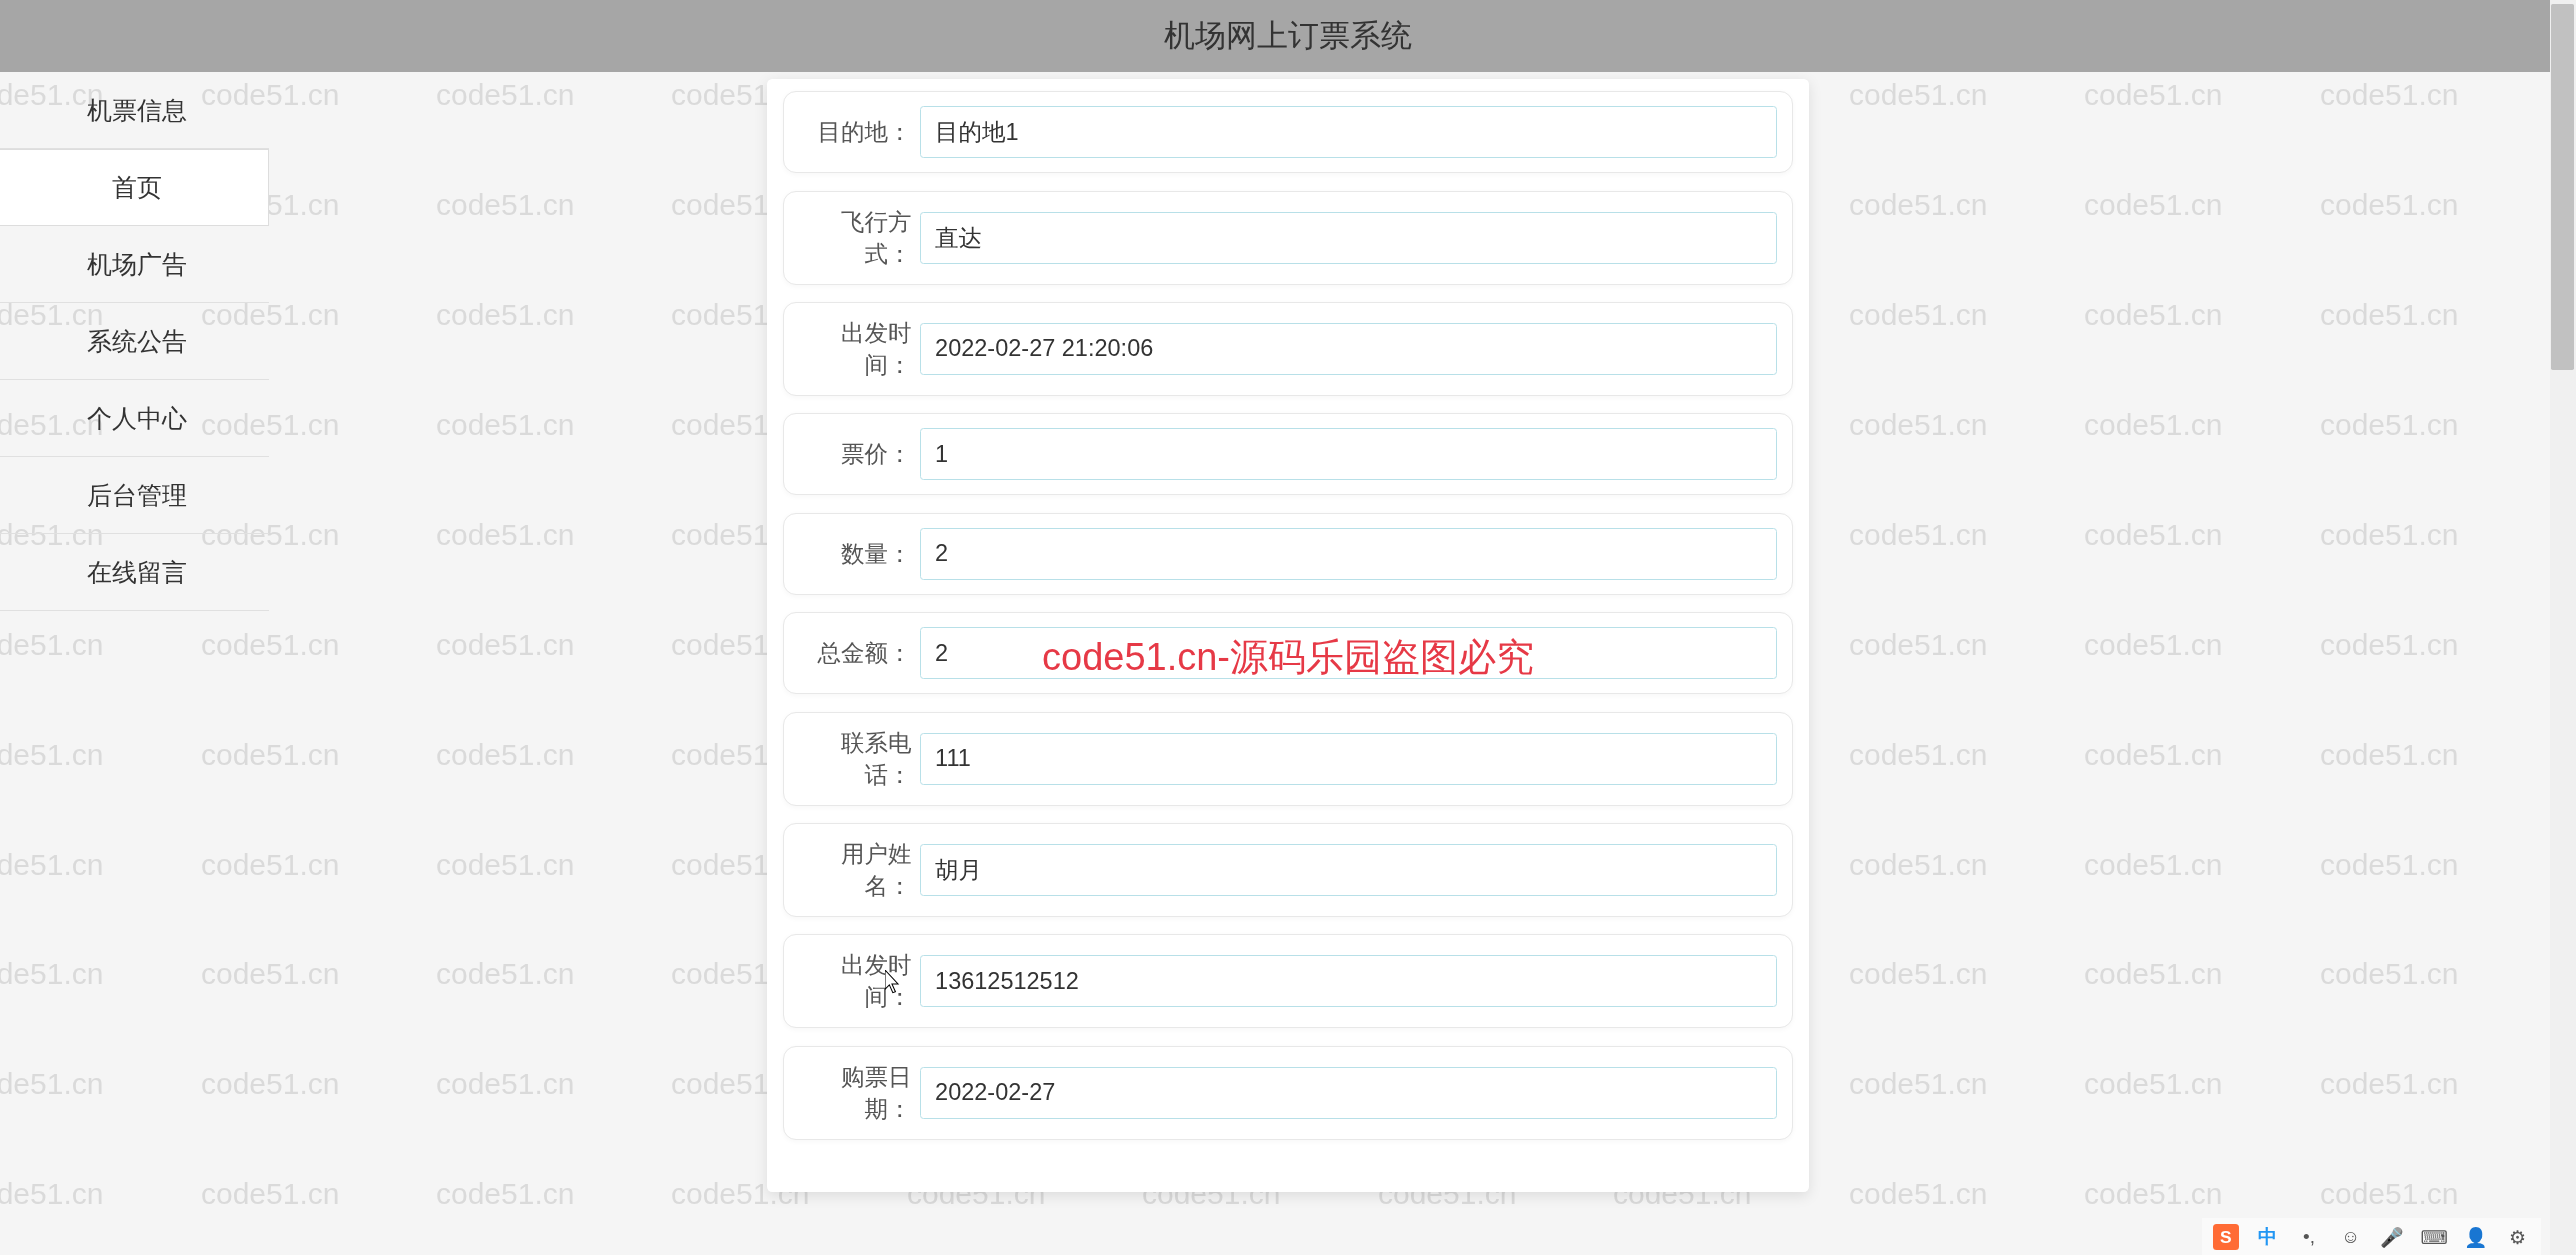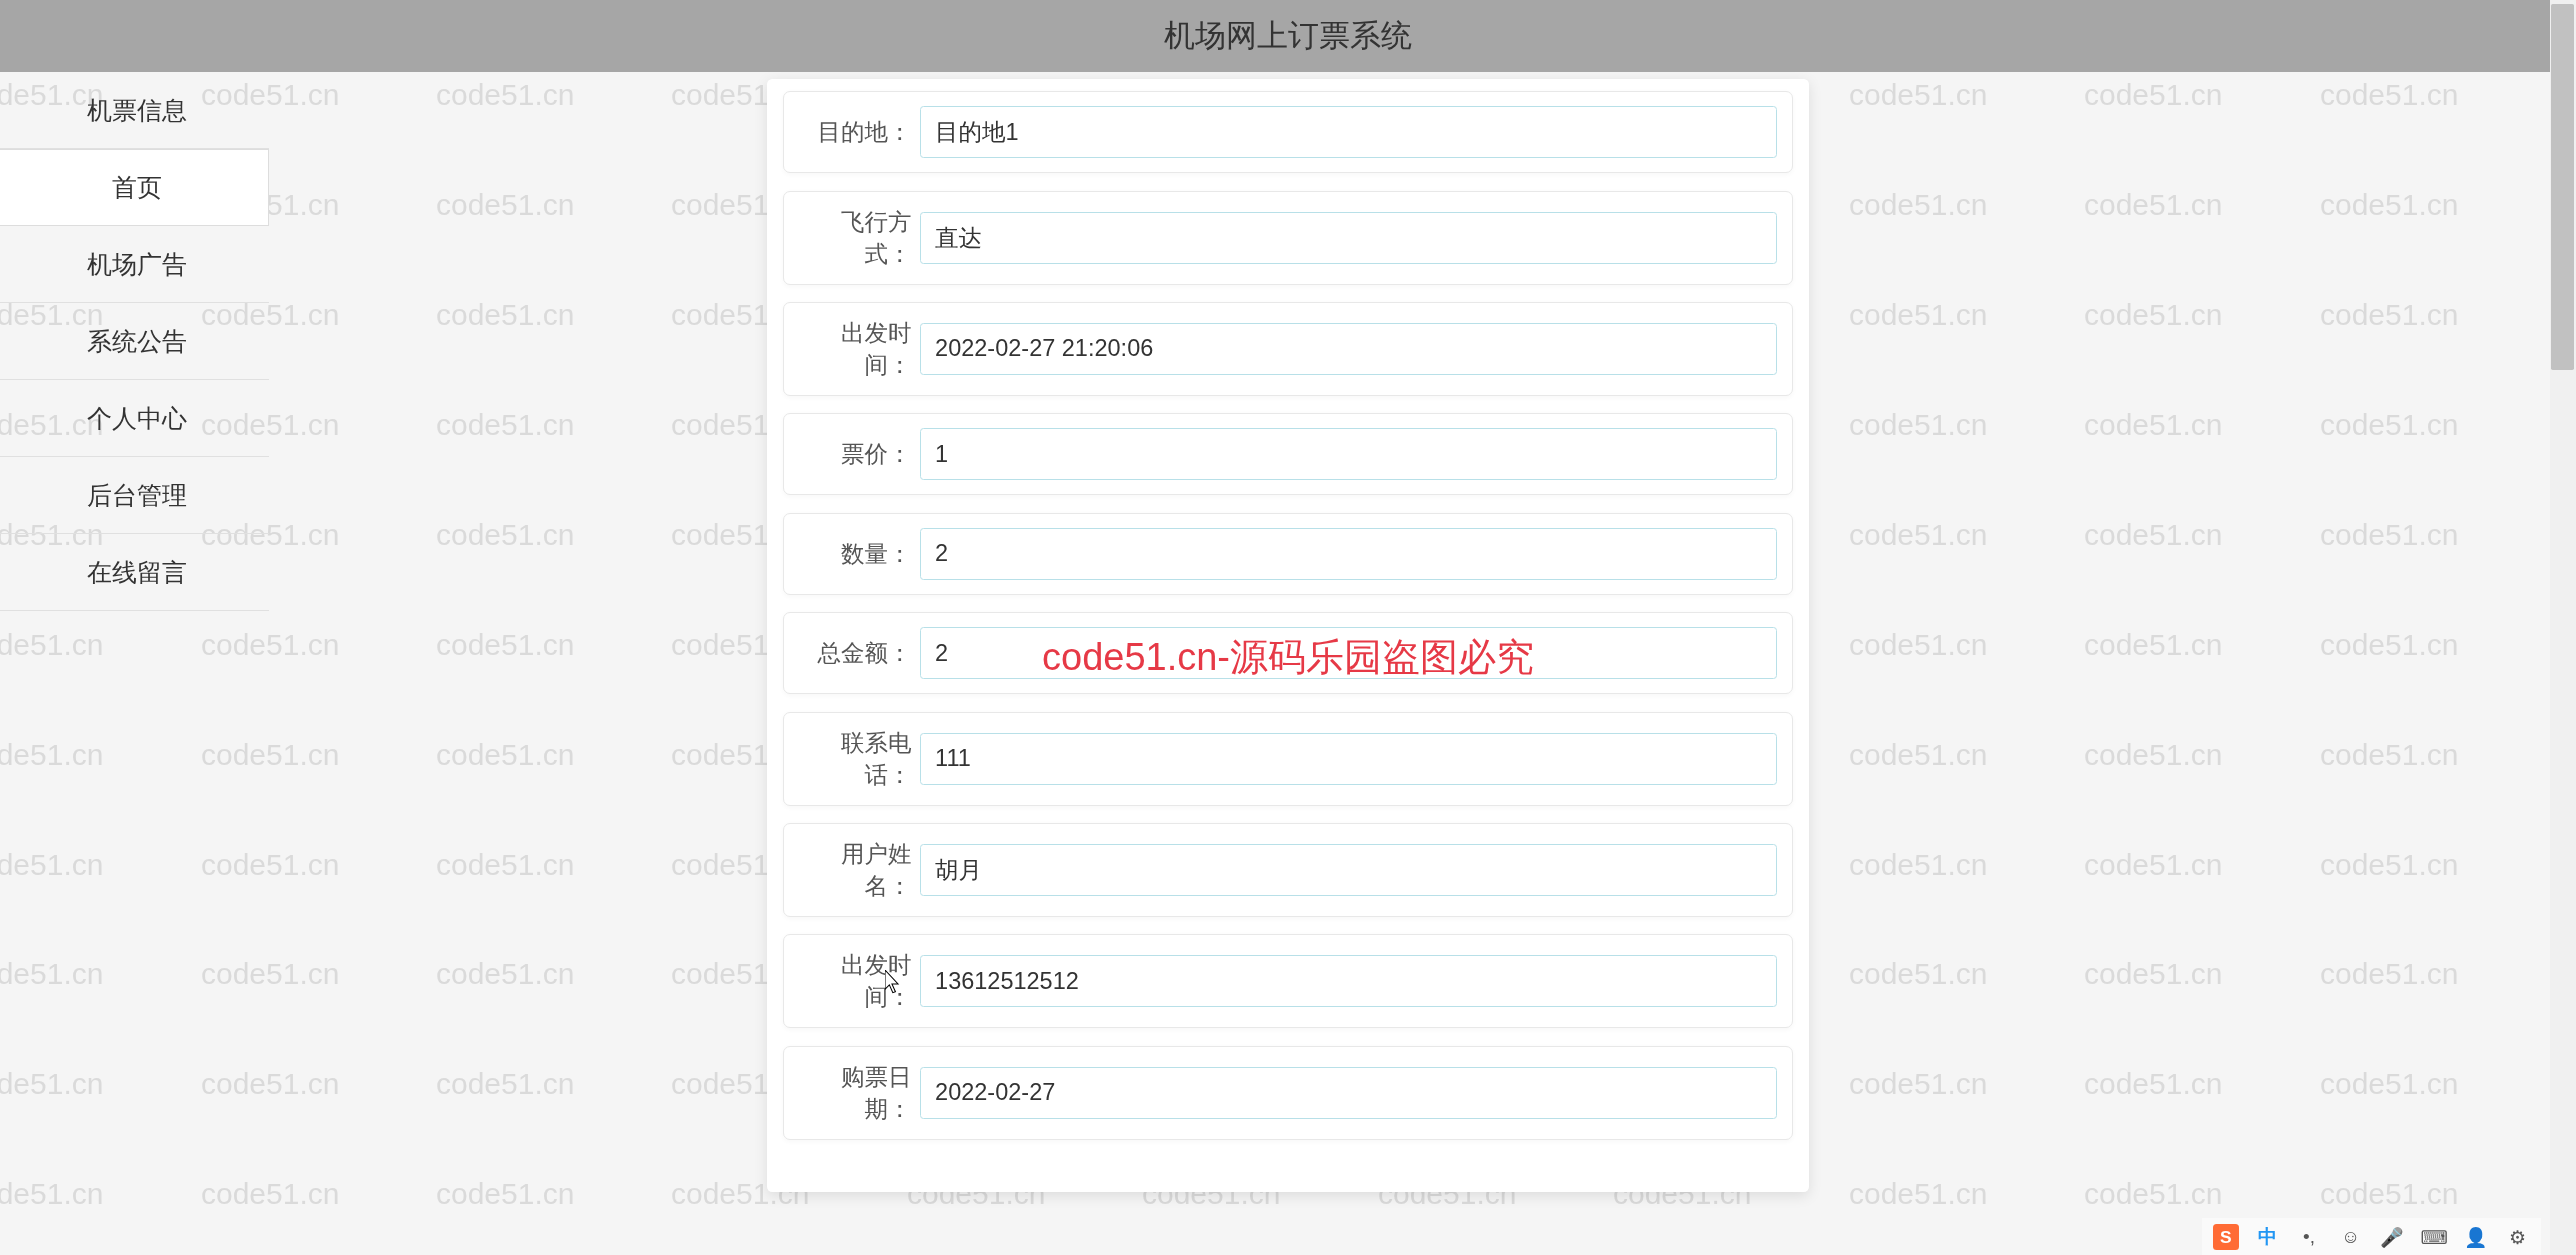--- a/index.html
+++ b/index.html
@@ -18,21 +18,21 @@
     .sidebar { position: absolute; top: 72px; left: 0; width: 269px; z-index: 3; }
     .sidebar-item { height: 77px; display: flex; align-items: center; padding-left: 87px; font-size: 25px; color: #333; cursor: pointer; border-bottom: 0.9px solid #e0e0e0; background: transparent; }
     .sidebar-item.active { background: #ffffff; border: 0.9px solid #ddd; border-left: none; padding-left: 112px; }
     
     
     .main { position: absolute; top: 72px; left: 0; right: 0; bottom: 0; z-index: 1; }
     
     
     .form-card { position: absolute; left: 767px; top: 7px; width: 1042px; background: #fff; border-radius: 5.2px; padding: 12.2px 15.7px 35px; box-shadow: 0 3.5px 14px rgba(0,0,0,0.1); }
     
-    .form-row { display: flex; align-items: center; background: #fff; border: 1.7px solid #e8e8e8; border-radius: 7px; padding: 14px 15.7px; margin-bottom: 17.4px; box-shadow: 0 1.7px 5.2px rgba(0,0,0,0.03); }
+    .form-row { display: flex; align-items: center; background: #fff; border: 1.7px solid #e8e8e8; border-radius: 13px; padding: 14px 15.7px; margin-bottom: 17.4px; box-shadow: 0 1.7px 5.2px rgba(0,0,0,0.03); }
     .form-row:first-child { margin-top: 0; }
     .form-label { width: 112px; text-align: right; font-size: 23.5px; color: #555; margin-right: 8.7px; }
     .form-input { flex: 1; height: 52px; border: 1.7px solid #b8e0e8; border-radius: 3.5px; padding: 0 14px; font-size: 23.5px; color: #333; outline: none; background: #fff; }
     .form-input.active-focus { border-color: #409eff; }
     
     
     .scrollbar-track { position: absolute; right: 0; top: 0; width: 26px; height: 100%; background: #f0f0f0; z-index: 10; }
     .scrollbar-thumb { position: absolute; right: 1.7px; top: 3.5px; width: 23px; height: 366px; background: #c1c1c1; border-radius: 1.7px; }
     
     

